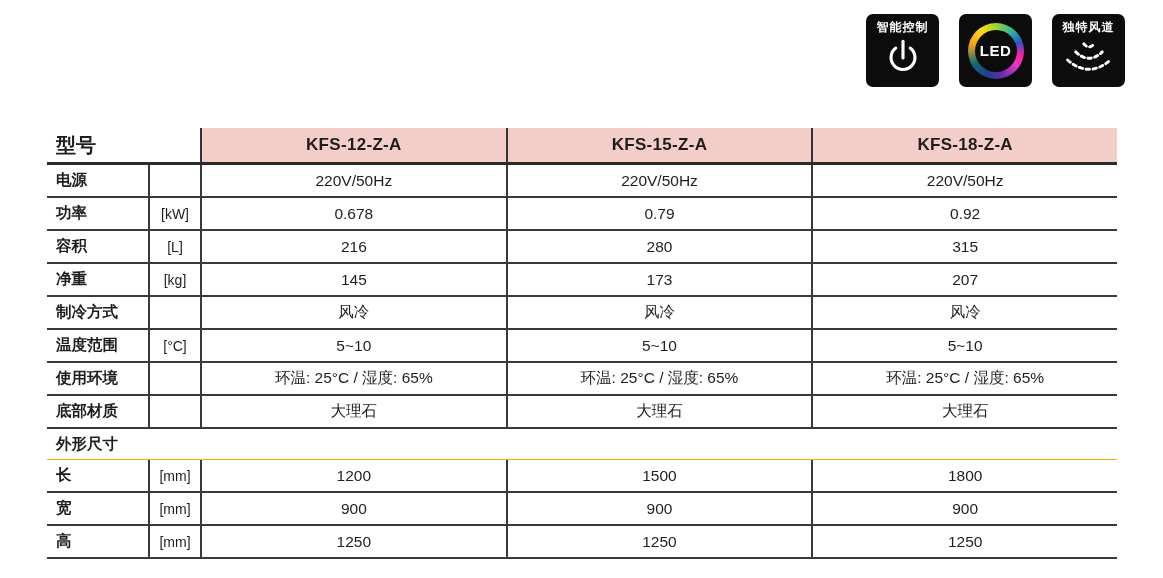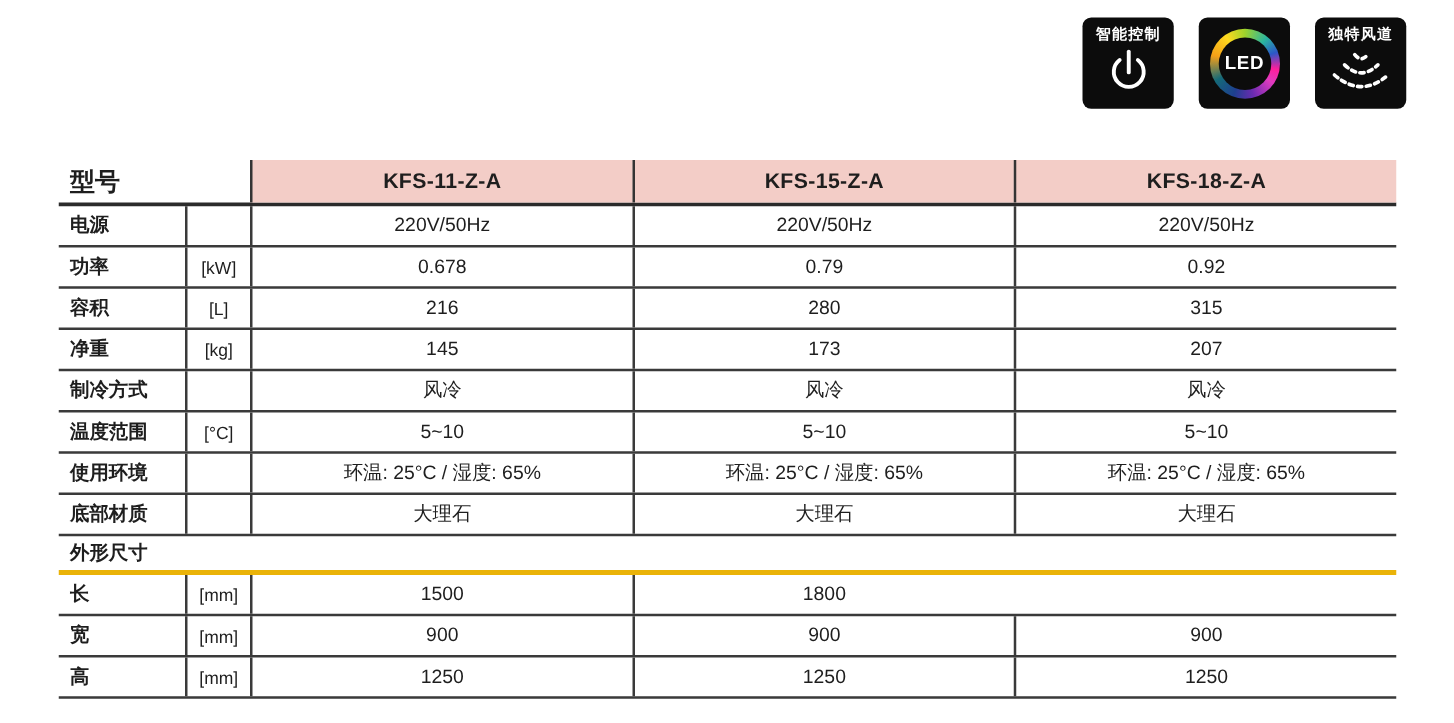--- a/index.html
+++ b/index.html
@@ -39,21 +39,21 @@
     background:#f3cdc7;border-left:2px solid #343434;
     display:flex;align-items:center;justify-content:center;
     font-weight:bold;font-size:17px;letter-spacing:.3px;
   }
   .model-cell{display:flex;align-items:center;padding-left:9px;font-weight:600;font-size:20px;}
   .tr.body-row{height:33px;border-bottom:2px solid #3a3a3a;}
   .td{display:flex;align-items:center;justify-content:center;font-size:15.5px;box-sizing:border-box;}
   .td.label{justify-content:flex-start;padding-left:9px;font-weight:600;}
   .td.unit{border-left:2px solid #3a3a3a;font-size:14px;}
   .td.val{border-left:2px solid #3a3a3a;}
-  .tr.section-row{grid-template-columns:1fr;height:31px;border-bottom:4px solid #eab308;}
+  .tr.section-row{grid-template-columns:1fr;height:31px;border-bottom:1px solid #eab308;}
   .section-cell{display:flex;align-items:center;padding-left:9px;font-weight:600;font-size:15.5px;}
 </style>
 </head>
 <body>
 
 <div class="icons">
 
   <div class="icon-box">
     <span class="icon-cap">智能控制</span>
     <span class="icon-art">
@@ -79,21 +79,21 @@
         <path d="M13 36 Q50 68 87 36" fill="none" stroke="#ffffff" stroke-width="5" stroke-linecap="round" stroke-dasharray="6 6"></path>
       </svg>
     </span>
   </div>
 
 </div>
 
 <div class="spec-table" id="spec-table">
     <div class="tr thead">
       <div class="model-cell">型号</div>
-      <div class="th">KFS-11-Z-A</div>
+      <div class="th">KFS-12-Z-A</div>
       <div class="th">KFS-15-Z-A</div>
       <div class="th">KFS-18-Z-A</div>
     </div>
     <div class="tr body-row">
       <div class="td label">电源</div>
       <div class="td unit"></div>
       <div class="td val">220V/50Hz</div>
       <div class="td val">220V/50Hz</div>
       <div class="td val">220V/50Hz</div>
     </div>
@@ -145,20 +145,21 @@
       <div class="td val">大理石</div>
       <div class="td val">大理石</div>
       <div class="td val">大理石</div>
     </div>
     <div class="tr section-row">
       <div class="section-cell">外形尺寸</div>
     </div>
     <div class="tr body-row">
       <div class="td label">长</div>
       <div class="td unit">[mm]</div>
+      <div class="td val">1200</div>
       <div class="td val">1500</div>
       <div class="td val">1800</div>
     </div>
     <div class="tr body-row">
       <div class="td label">宽</div>
       <div class="td unit">[mm]</div>
       <div class="td val">900</div>
       <div class="td val">900</div>
       <div class="td val">900</div>
     </div>

